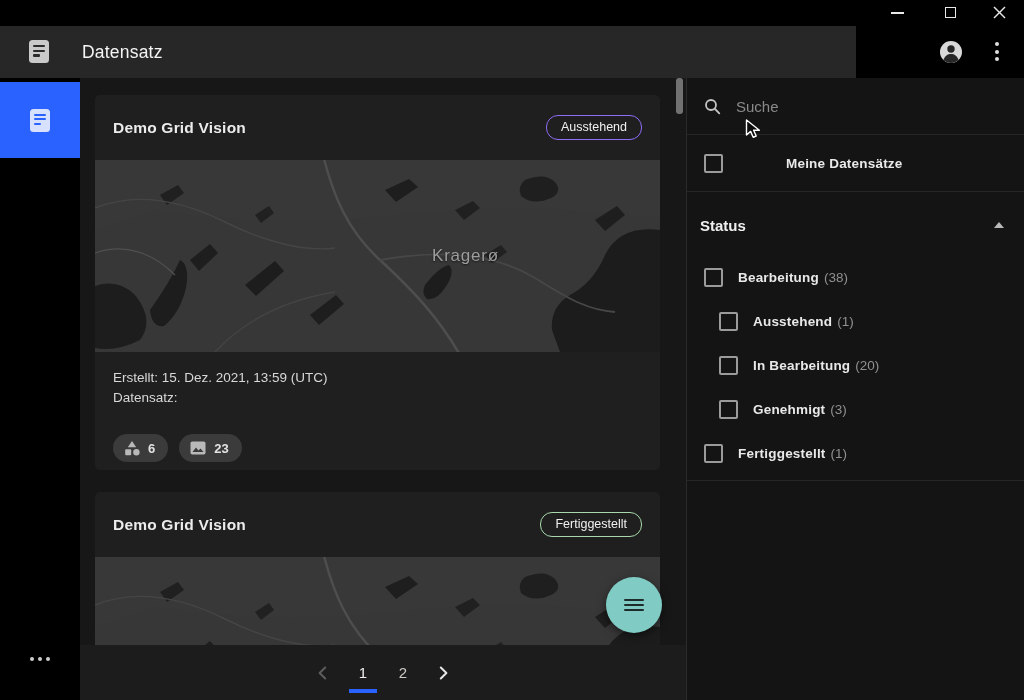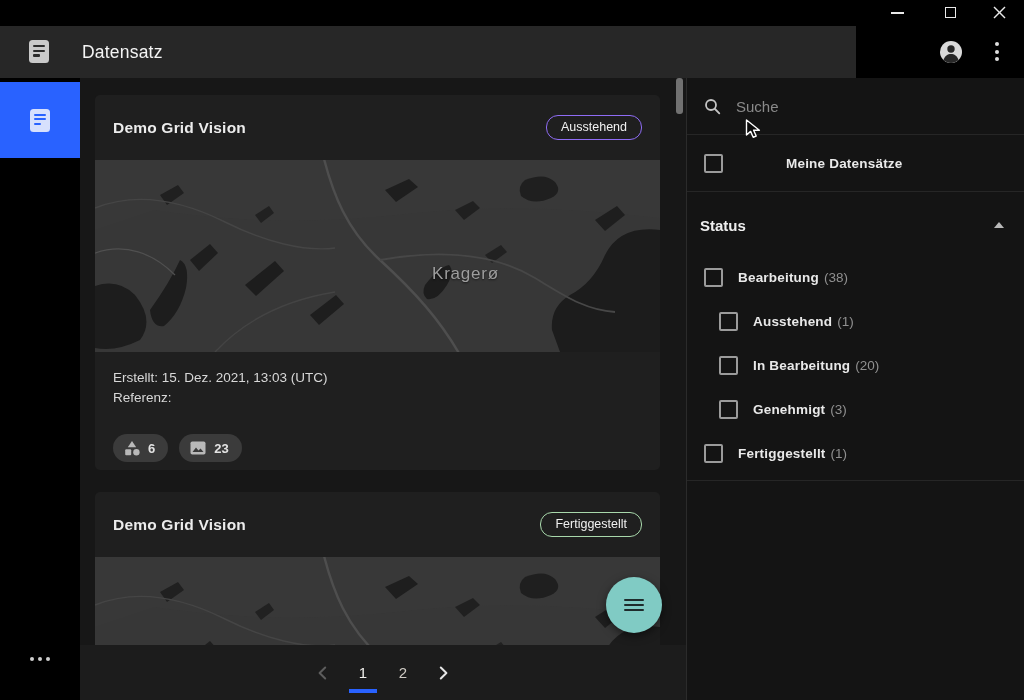--- a/index.html
+++ b/index.html
@@ -36,21 +36,21 @@
   .main { position:absolute; left:80px; top:78px; width:606px; height:622px; background:#171717; overflow:hidden; }
   .cards { position:absolute; left:15px; top:17px; width:565px; }
   .card { width:565px; background:#1f1f1f; border-radius:5px; overflow:hidden; margin-bottom:22px; }
   .card-header { height:65px; display:flex; align-items:center; justify-content:space-between; padding:0 18px; }
   .card-title { font-size:15.5px; font-weight:bold; color:#ececec; letter-spacing:.2px; }
   .badge { height:23px; line-height:23px; border-radius:12px; padding:0 14px; font-size:12.5px; color:#f0f0f0; border:1px solid #888; }
   .badge.pending { border-color:#8f6cf5; }
   .badge.done { border-color:#a8d8ab; }
   .map { position:relative; width:565px; height:192px; background:#363636; overflow:hidden; }
   .map.short { height:160px; }
-  .map-label { position:absolute; left:337px; top:104px; color:#9d9d9d; font-size:17px; font-weight:500;
+  .map-label { position:absolute; left:337px; top:86px; color:#9d9d9d; font-size:17px; font-weight:500;
                letter-spacing:.8px; text-shadow:0 1px 2px rgba(0,0,0,.6); }
   .card-meta { padding:16px 18px 0 18px; font-size:13.5px; color:#d8d8d8; line-height:20px; }
   .chips { display:flex; gap:11px; margin-top:26px; padding:0 18px 8px 18px; }
   .chip { height:28px; border-radius:14px; background:#3b3b3b; display:flex; align-items:center;
           gap:8px; padding:0 13px 0 11px; color:#e3e3e3; font-size:13px; font-weight:bold; }
   
   .pagebar { position:absolute; left:0; bottom:0; width:606px; height:55px; background:#1c1c1c;
              display:flex; align-items:center; justify-content:center; gap:10px; z-index:2; }
   .nav-btn { width:30px; height:30px; display:flex; align-items:center; justify-content:center; }
   .page-btn { width:30px; height:40px; position:relative; display:flex; align-items:center; justify-content:center;
@@ -173,22 +173,22 @@
         <div class="card-title">Demo Grid Vision</div>
         <div class="badge pending">Ausstehend</div>
       </div>
       <div class="map">
         <svg width="565" height="192" viewBox="0 0 565 192">
             <use href="#mapart"></use>
           </svg>
         <div class="map-label">Kragerø</div>
       </div>
       <div class="card-meta">
-        <div>Erstellt: 15. Dez. 2021, 13:03 (UTC)</div>
-        <div>Referenz:</div>
+        <div>Erstellt: 15. Dez. 2021, 13:59 (UTC)</div>
+        <div>Datensatz:</div>
       </div>
       <div class="chips">
         <div class="chip">
           <svg width="16" height="15" viewBox="0 0 16 15">
             <polygon points="8,0 12.2,6.3 3.8,6.3" fill="#b9b9b9"></polygon>
             <rect x="1.2" y="8.2" width="6" height="6" rx="1" fill="#b9b9b9"></rect>
             <circle cx="12.4" cy="11.2" r="3.2" fill="#b9b9b9"></circle>
           </svg>
           <span>6</span>
         </div>

